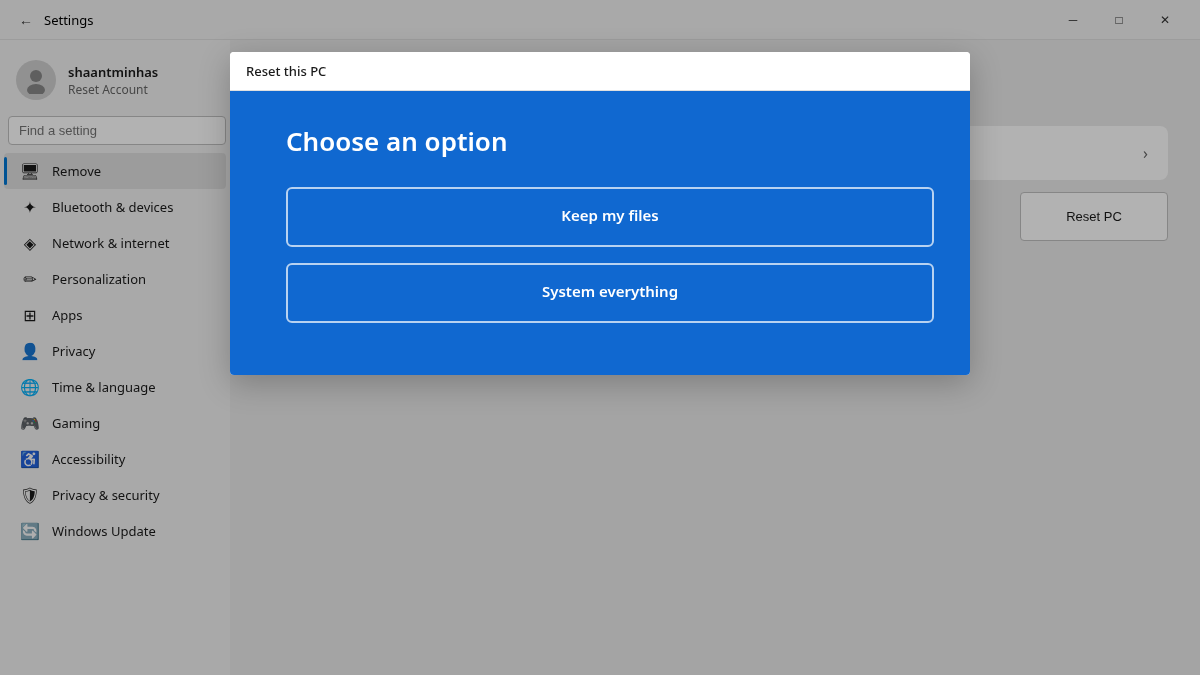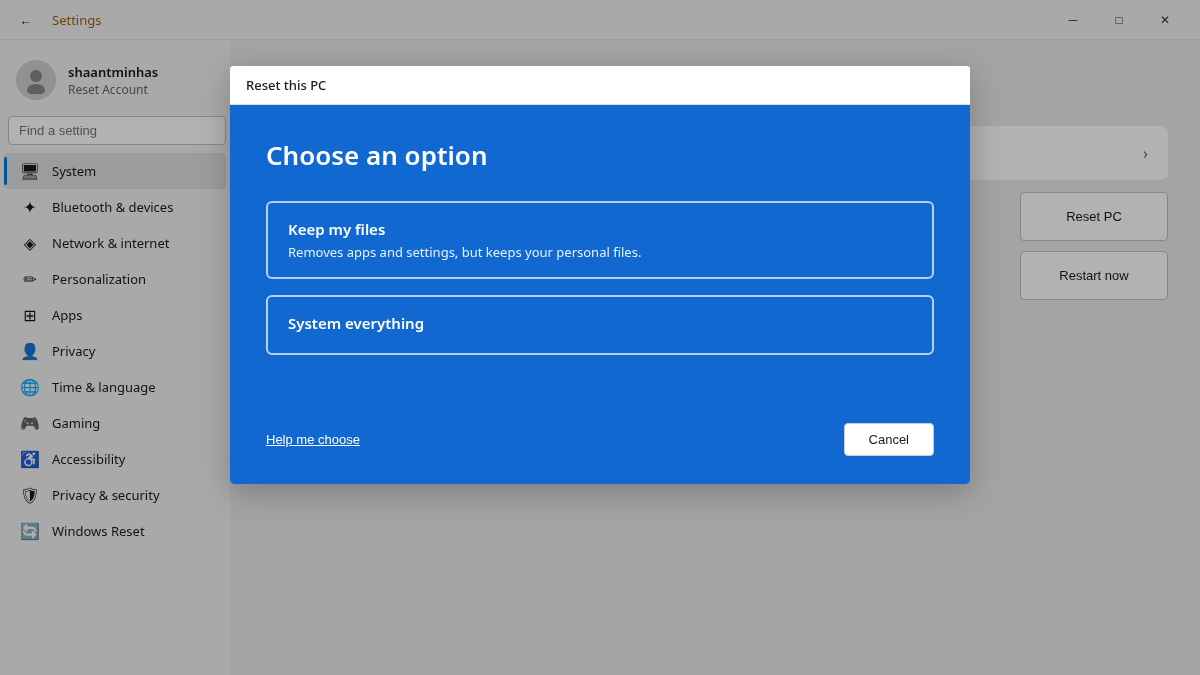--- a/index.html
+++ b/index.html
@@ -28,22 +28,22 @@
       align-items: center;
       justify-content: center;
       border-radius: 4px;
       cursor: pointer;
       font-size: 14px;
       color: #333;
     }
     .title-bar-title {
       font-size: 13px;
       font-weight: 400;
-      color: #a16207;
-      margin-left: 12px;
+      color: #000000;
+      margin-left: 4px;
     }
     .title-bar-controls {
       margin-left: auto;
       display: flex;
       gap: 0;
     }
     .title-bar-btn {
       width: 46px;
       height: 40px;
       display: flex;
@@ -188,61 +188,62 @@
     .overlay {
       position: absolute;
       top: 0; left: 0; right: 0; bottom: 0;
       background: rgba(0,0,0,0.3);
       z-index: 10;
     }
 
     
     .dialog {
       position: absolute;
-      top: 66px;
+      top: 52px;
       left: 50%;
       transform: translateX(-50%);
       width: 740px;
       background: white;
       border-radius: 4px;
       z-index: 20;
       overflow: hidden;
       box-shadow: 0 8px 32px rgba(0,0,0,0.24);
     }
     .dialog-titlebar {
       background: white;
       padding: 10px 16px;
       font-size: 13px;
       font-weight: 500;
       color: #1a1a1a;
       border-bottom: 1px solid #e0e0e0;
     }
     .dialog-body {
       background: #1068d0;
-      padding: 32px 36px 36px 36px;
+      padding: 32px 36px 36px 56px;
     }
     .dialog-heading {
       font-size: 26px;
       font-weight: 600;
       color: white;
       margin-bottom: 28px;
     }
     .option-card {
       border: 2px solid rgba(255,255,255,0.7);
       border-radius: 6px;
       padding: 16px 20px;
       cursor: pointer;
       margin-bottom: 16px;
       transition: background 0.1s;
     }
     .option-title {
       font-size: 15px;
       font-weight: 600;
       color: white;
       margin-bottom: 4px;
+      text-align: center;
     }
     .option-desc {
       font-size: 13px;
       color: rgba(255,255,255,0.9);
     }
     .dialog-footer {
       background: #1068d0;
       padding: 16px 36px 28px 36px;
       display: flex;
       align-items: center;
@@ -294,21 +295,21 @@
       <div class="user-info">
         <span class="user-name">shaantminhas</span>
         <span class="user-role">Reset Account</span>
       </div>
     </div>
 
     <input class="search-box" type="text" placeholder="Find a setting" style="">
 
     <div class="nav-item active">
       <span class="nav-icon">🖥</span>
-      <span>System</span>
+      <span>Remove</span>
     </div>
     <div class="nav-item">
       <span class="nav-icon">✦</span>
       <span>Bluetooth &amp; devices</span>
     </div>
     <div class="nav-item">
       <span class="nav-icon">◈</span>
       <span>Network &amp; internet</span>
     </div>
     <div class="nav-item">
@@ -334,52 +335,46 @@
     <div class="nav-item">
       <span class="nav-icon">♿</span>
       <span>Accessibility</span>
     </div>
     <div class="nav-item">
       <span class="nav-icon">🛡</span>
       <span>Privacy &amp; security</span>
     </div>
     <div class="nav-item">
       <span class="nav-icon">🔄</span>
-      <span>Windows Reset</span>
+      <span>Windows Update</span>
     </div>
   </div>
 
   <div class="content-area">
     <div class="page-title">System › Recovery</div>
 
     <div class="recovery-row">
       <span class="recovery-label">Recovery</span>
       <span class="recovery-chevron">›</span>
     </div>
 
     <div class="action-buttons">
       <button class="action-btn">Reset PC</button>
-      <button class="action-btn">Restart now</button>
     </div>
   </div>
 </div>
 
 <div class="overlay"></div>
 
 <div class="dialog">
   <div class="dialog-titlebar">Reset this PC</div>
   <div class="dialog-body">
     <div class="dialog-heading">Choose an option</div>
 
     <div class="option-card">
       <div class="option-title">Keep my files</div>
-      <div class="option-desc">Removes apps and settings, but keeps your personal files.</div>
     </div>
 
     <div class="option-card">
       <div class="option-title">System everything</div>
     </div>
   </div>
-  <div class="dialog-footer">
-    <button class="help-link">Help me choose</button>
-    <button class="cancel-btn">Cancel</button>
-  </div>
 </div>
 
 </body></html>

